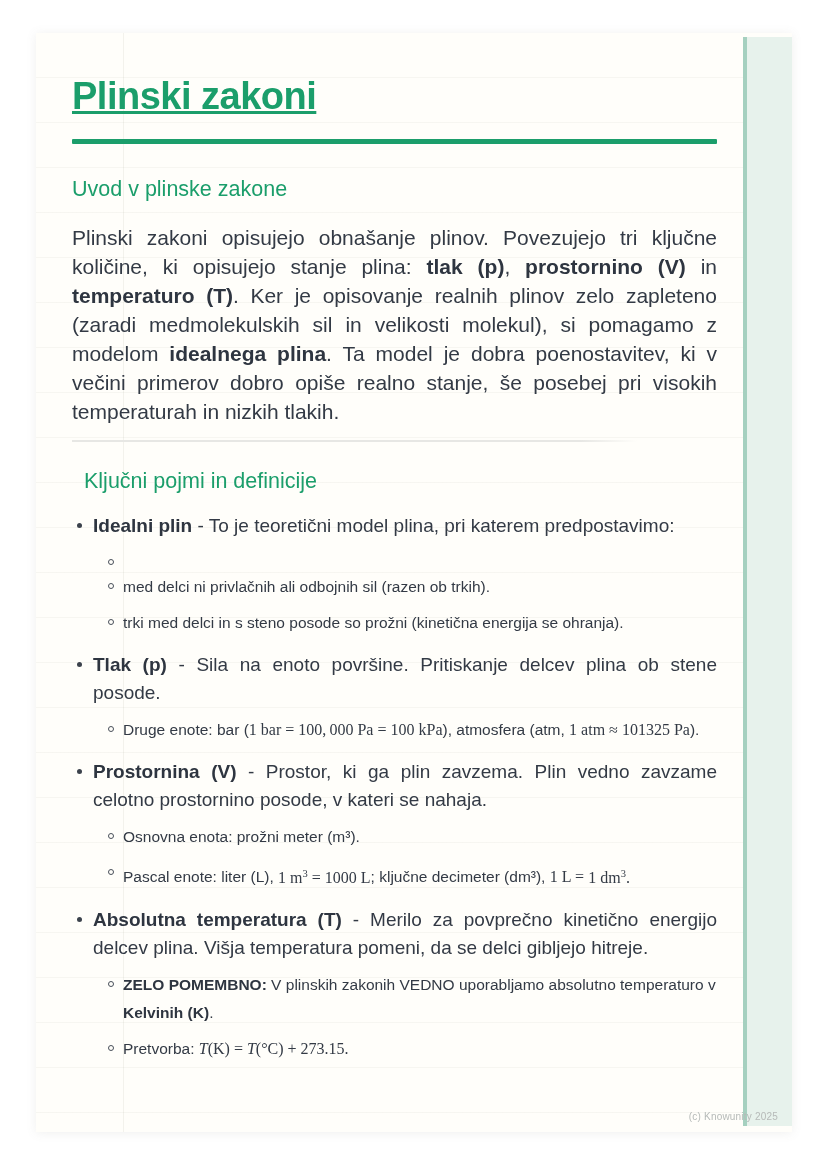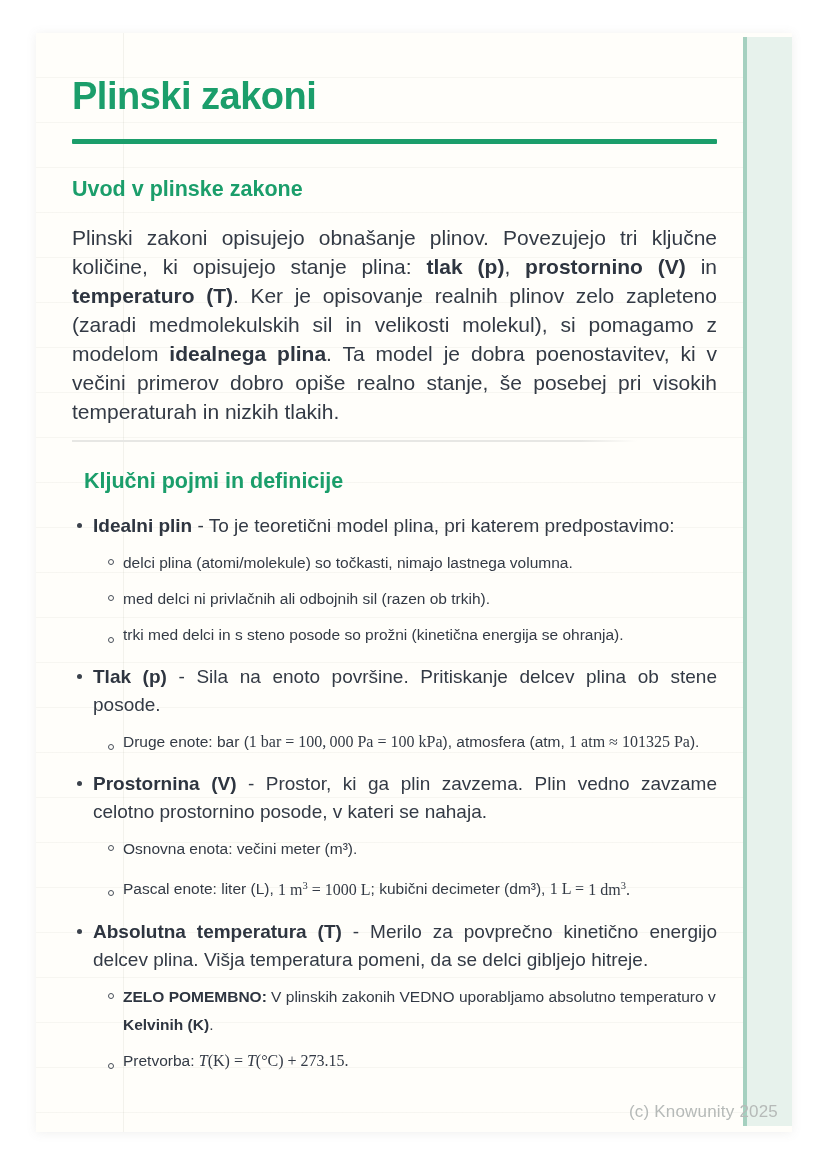--- a/index.html
+++ b/index.html
@@ -25,25 +25,25 @@
     background:rgba(140,140,122,.10);pointer-events:none;
   }
   .strip{
     position:absolute;top:4px;bottom:6px;right:0;width:45px;
     background:var(--strip-fill,#e7f2ec);
     border-left:4px solid var(--strip-edge,#a5d0bf);
   }
   .content{position:relative;padding:42px 75px 14px 36px;z-index:1;}
   h1.title{
     margin:0;font-size:38px;line-height:1.15;font-weight:700;
-    letter-spacing:-.5px;color:var(--accent,#1b9e6b);
+    letter-spacing:-.5px;color:var(--accent,#1b9e6b);text-decoration:underline;
   }
   .rule{height:5px;margin-top:20px;background:var(--accent,#1b9e6b);border-radius:1px;}
   h2.sec{
-    margin:32px 0 0;font-size:21.5px;line-height:1.25;font-weight:700;
+    margin:32px 0 0;font-size:21.5px;line-height:1.25;font-weight:400;
     color:var(--accent,#1b9e6b);
   }
   h2.sec.second{margin-top:26px;margin-left:12px;}
   .para{
     margin:20px 0 0;font-size:21px;line-height:29px;
     color:var(--text,#333a45);text-align:justify;
   }
   .divider{
     height:2px;margin-top:14px;width:565px;
     background:linear-gradient(to right,var(--divider,#e7e7e4) 0 90%,rgba(231,231,228,0));
@@ -52,41 +52,41 @@
   .li{display:flex;margin-bottom:14px;}
   .li:last-child{margin-bottom:0;margin-top:8px;}
   .dot{
     flex:0 0 5px;width:5px;height:5px;border-radius:50%;
     background:#3b424c;margin:11px 11px 0 5px;
   }
   .li-body{flex:1;min-width:0;}
   .li-main{font-size:19px;line-height:28px;color:var(--text,#333a45);text-align:justify;}
   .subs{margin-top:9px;}
   .sli{display:flex;margin-bottom:8px;}
-  .sli:last-child{margin-bottom:0;align-items:center;}
+  .sli:last-child{margin-bottom:0;}
   .circ{
     flex:0 0 6px;width:6px;height:6px;border-radius:50%;box-sizing:border-box;
     border:1.6px solid #49505a;background:transparent;margin:10px 9px 0 15px;
   }
   .sli-text{font-size:15.5px;line-height:28px;color:var(--text,#333a45);text-align:left;}
   .b{font-weight:700;color:#2e3540;}
   .math{font-family:"Liberation Serif","DejaVu Serif",serif;font-size:16px;white-space:nowrap;}
   .i{font-style:italic;}
   .sup{font-size:10.5px;vertical-align:.6em;}
   .nowrap{white-space:nowrap;}
   .frac{
     display:inline-flex;flex-direction:column;align-items:center;
     vertical-align:-.55em;margin:0 1px;line-height:1.05;
     font-family:"Liberation Serif","DejaVu Serif",serif;font-style:italic;font-size:10px;
   }
   .frac .num{border-bottom:1px solid currentColor;padding:0 2px 1px;}
   .frac .den{padding-top:1px;}
   .watermark{
     position:absolute;right:14px;bottom:10px;z-index:2;
-    font-size:17px;color:var(--watermark,#b6bab8);letter-spacing:.2px;
+    font-size:10px;color:var(--watermark,#b6bab8);letter-spacing:.2px;
   }
 </style>
 </head>
 <body>
 
 <div class="page">
   <div class="strip"></div>
 
   <div class="content">
     <h1 class="title">Plinski zakoni</h1>
@@ -99,21 +99,20 @@
 
     <h2 class="sec second">Ključni pojmi in definicije</h2>
     <div class="list">
         <div class="li">
     <span class="dot"></span>
     <div class="li-body">
       <div class="li-main"><span class="b">Idealni plin</span><span> - To je teoretični model plina, pri katerem predpostavimo:</span></div>
       <div class="subs">
               <div class="sli">
     <span class="circ"></span>
-    <div class="sli-text"><span>delci plina (atomi/molekule) so točkasti, nimajo lastnega volumna.</span></div>
   </div>
               <div class="sli">
     <span class="circ"></span>
     <div class="sli-text"><span>med delci ni privlačnih ali odbojnih sil (razen ob trkih).</span></div>
   </div>
               <div class="sli">
     <span class="circ"></span>
     <div class="sli-text"><span>trki med delci in s steno posode so prožni (kinetična energija se ohranja).</span></div>
   </div>
             </div>
@@ -131,25 +130,25 @@
             </div>
     </div>
   </div>
         <div class="li">
     <span class="dot"></span>
     <div class="li-body">
       <div class="li-main"><span class="b">Prostornina (V)</span><span> - Prostor, ki ga plin zavzema. Plin vedno zavzame celotno prostornino posode, v kateri se nahaja.</span></div>
       <div class="subs">
               <div class="sli">
     <span class="circ"></span>
-    <div class="sli-text"><span>Osnovna enota: večini meter (m³).</span></div>
+    <div class="sli-text"><span>Osnovna enota: prožni meter (m³).</span></div>
   </div>
               <div class="sli">
     <span class="circ"></span>
-    <div class="sli-text"><span>Pascal enote: liter (L), </span><span class="nowrap"><span class="math">1 m</span><span class="math sup">3</span><span class="math"> = 1000 L</span></span><span>; kubični decimeter (dm³), </span><span class="math">1 L =</span><span> </span><span class="nowrap"><span class="math">1 dm</span><span class="math sup">3</span><span class="math">.</span></span></div>
+    <div class="sli-text"><span>Pascal enote: liter (L), </span><span class="nowrap"><span class="math">1 m</span><span class="math sup">3</span><span class="math"> = 1000 L</span></span><span>; ključne decimeter (dm³), </span><span class="math">1 L =</span><span> </span><span class="nowrap"><span class="math">1 dm</span><span class="math sup">3</span><span class="math">.</span></span></div>
   </div>
             </div>
     </div>
   </div>
         <div class="li">
     <span class="dot"></span>
     <div class="li-body">
       <div class="li-main"><span class="b">Absolutna temperatura (T)</span><span> - Merilo za povprečno kinetično energijo delcev plina. Višja temperatura pomeni, da se delci gibljejo hitreje.</span></div>
       <div class="subs">
               <div class="sli">

